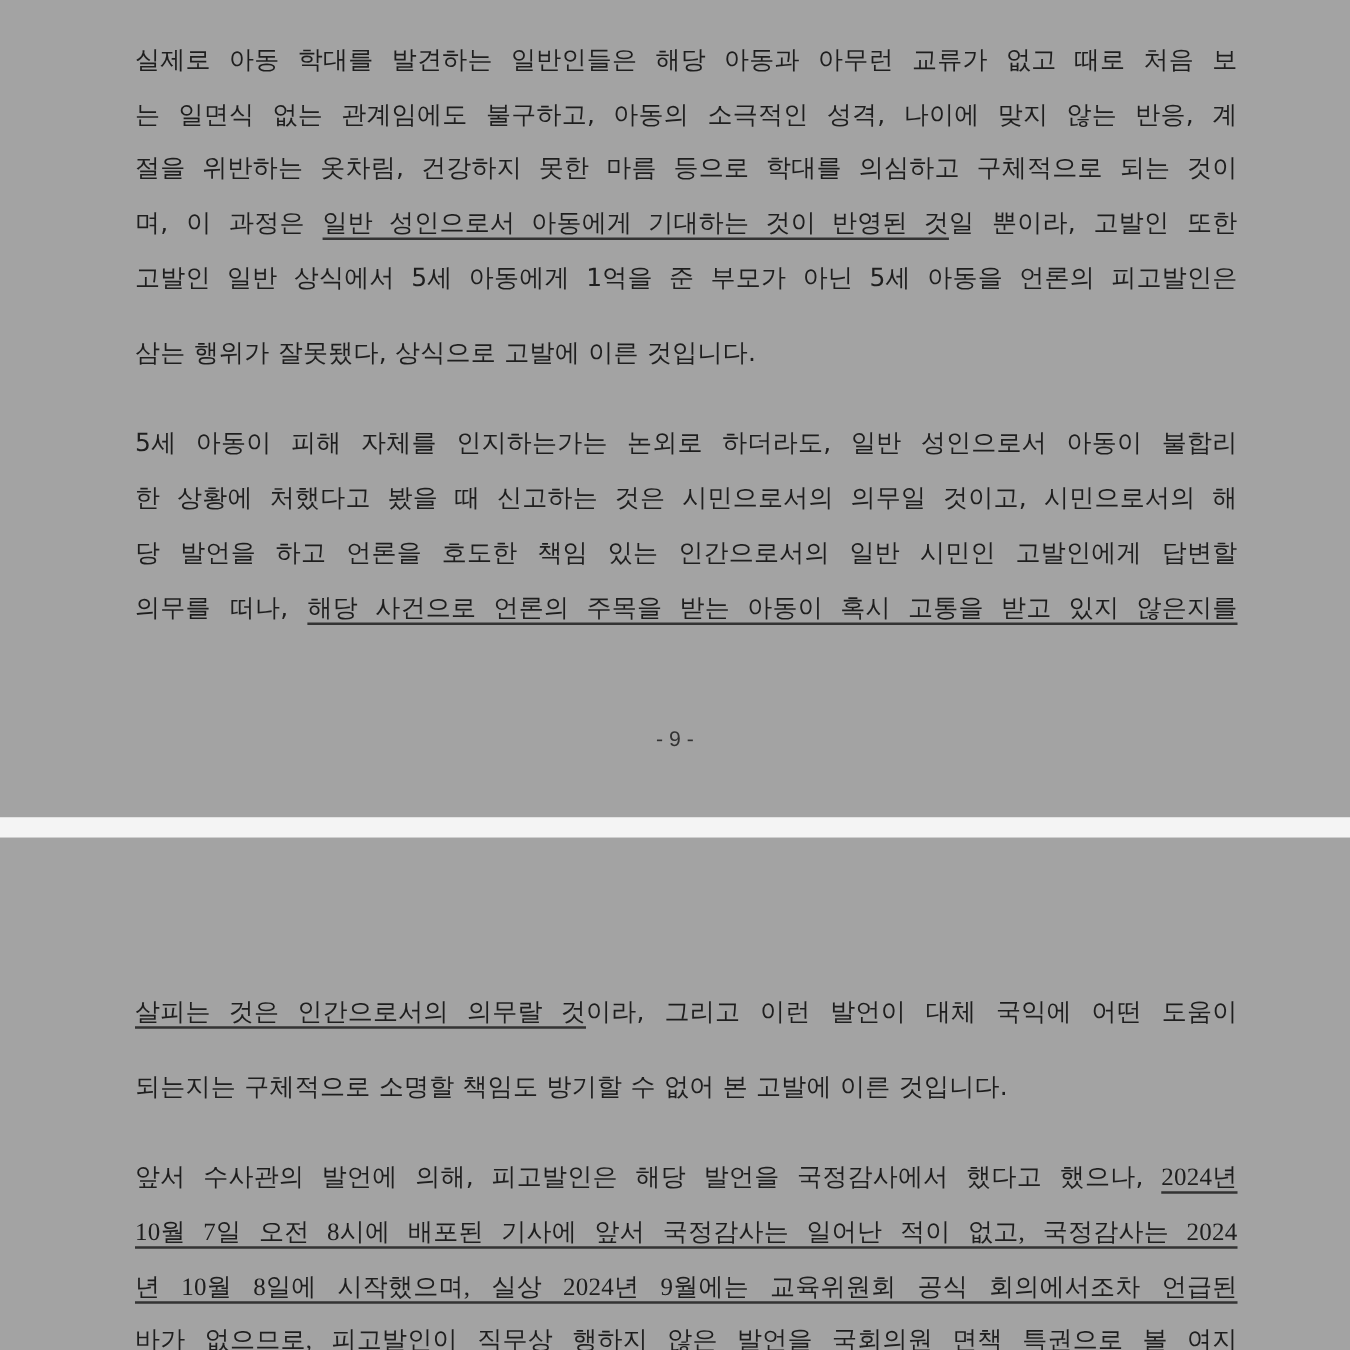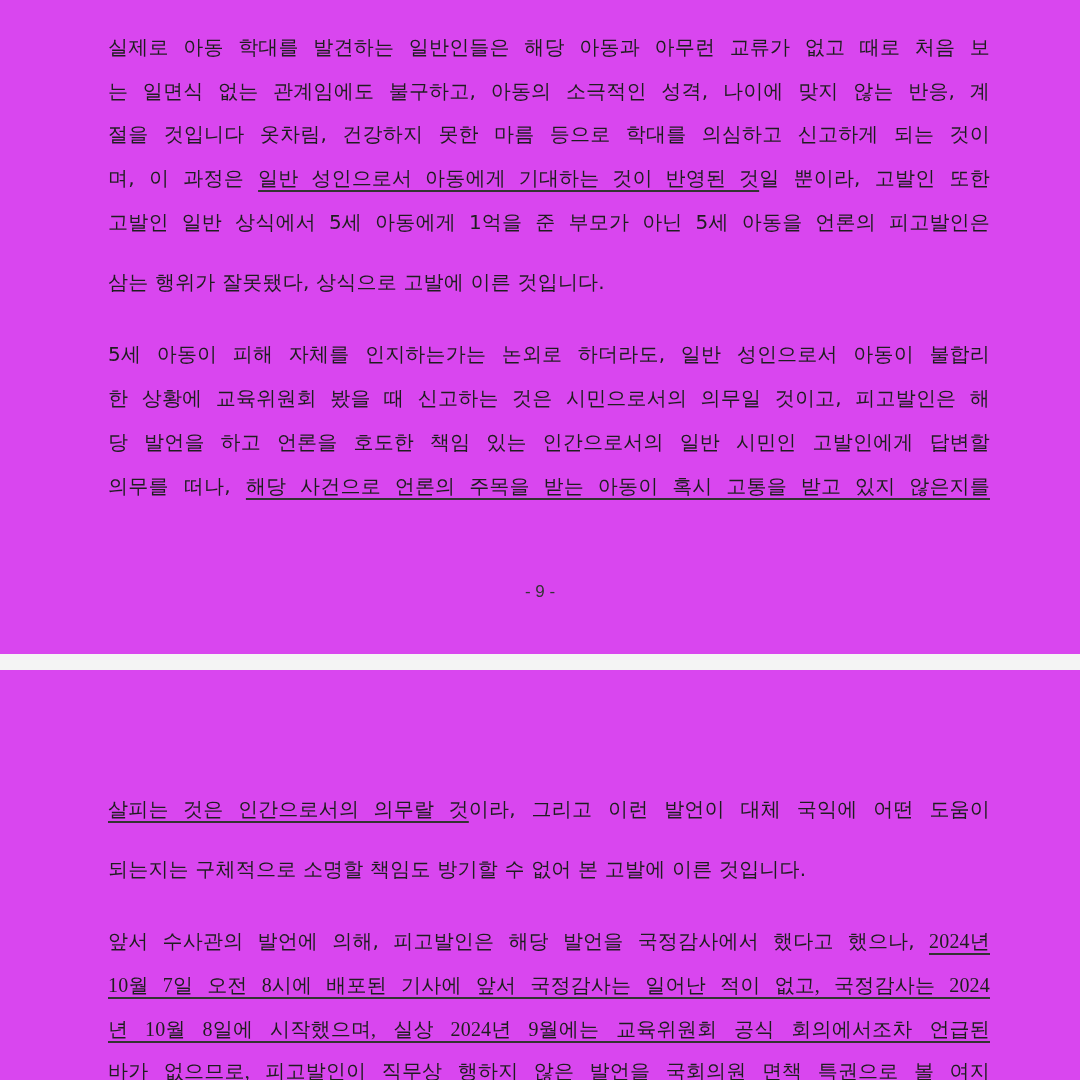--- a/index.html
+++ b/index.html
@@ -2,21 +2,21 @@
 <html><head>
 <meta charset="utf-8">
 <style>
   html, body { margin: 0; padding: 0; }
   body {
     width: 1080px; height: 1080px; overflow: hidden; position: relative;
     background: #ffffff;
     font-family: "DejaVu Sans", "Liberation Sans", sans-serif;
     color: #1e1e1e;
   }
-  .page { position: absolute; left: 0; width: 1080px; background: #d946ef; }
+  .page { position: absolute; left: 0; width: 1080px; background: #a3a3a3; }
   .page1 { top: 0; height: 654px; }
   .gap { position: absolute; left: 0; top: 654px; width: 1080px; height: 16px; background: #f4f4f4; }
   .page2 { top: 670px; height: 410px; }
   .line {
     position: absolute; left: 108px; width: 882px;
     font-size: 20px; line-height: 28px; height: 28px;
     white-space: nowrap; overflow: visible;
     text-align: justify; text-align-last: justify;
     letter-spacing: 0.2px;
   }
@@ -27,27 +27,27 @@
     font-family: "Liberation Sans", sans-serif; font-size: 17px; color: #333;
   }
 </style>
 </head>
 <body>
 
 <div class="page page1">
 
   <div class="line" style="top:33px"><span>실제로 아동 학대를 발견하는 일반인들은 해당 아동과 아무런 교류가 없고 때로 처음 보</span></div>
   <div class="line" style="top:77px"><span>는 일면식 없는 관계임에도 불구하고, 아동의 소극적인 성격, 나이에 맞지 않는 반응, 계</span></div>
-  <div class="line" style="top:120px"><span>절을 것입니다 옷차림, 건강하지 못한 마름 등으로 학대를 의심하고 신고하게 되는 것이</span></div>
+  <div class="line" style="top:120px"><span>절을 위반하는 옷차림, 건강하지 못한 마름 등으로 학대를 의심하고 구체적으로 되는 것이</span></div>
   <div class="line" style="top:164px"><span>며, 이 과정은 </span><span class="u">일반 성인으로서 아동에게 기대하는 것이 반영된 것</span><span>일 뿐이라, 고발인 또한</span></div>
   <div class="line" style="top:208px"><span>고발인 일반 상식에서 5세 아동에게 1억을 준 부모가 아닌 5세 아동을 언론의 피고발인은</span></div>
   <div class="line last" style="top:252px"><span>삼는 행위가 잘못됐다, 상식으로 고발에 이른 것입니다.</span></div>
 
   <div class="line" style="top:340px"><span>5세 아동이 피해 자체를 인지하는가는 논외로 하더라도, 일반 성인으로서 아동이 불합리</span></div>
-  <div class="line" style="top:384px"><span>한 상황에 교육위원회 봤을 때 신고하는 것은 시민으로서의 의무일 것이고, 피고발인은 해</span></div>
+  <div class="line" style="top:384px"><span>한 상황에 처했다고 봤을 때 신고하는 것은 시민으로서의 의무일 것이고, 시민으로서의 해</span></div>
   <div class="line" style="top:428px"><span>당 발언을 하고 언론을 호도한 책임 있는 인간으로서의 일반 시민인 고발인에게 답변할</span></div>
   <div class="line" style="top:472px"><span>의무를 떠나, </span><span class="u">해당 사건으로 언론의 주목을 받는 아동이 혹시 고통을 받고 있지 않은지를</span></div>
 
   <div class="pagenum">- 9 -</div>
 </div>
 
 <div class="gap"></div>
 
 <div class="page page2">
 

